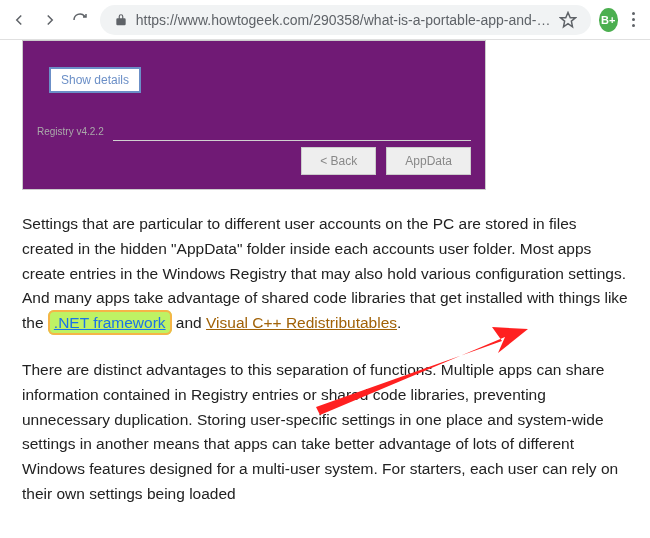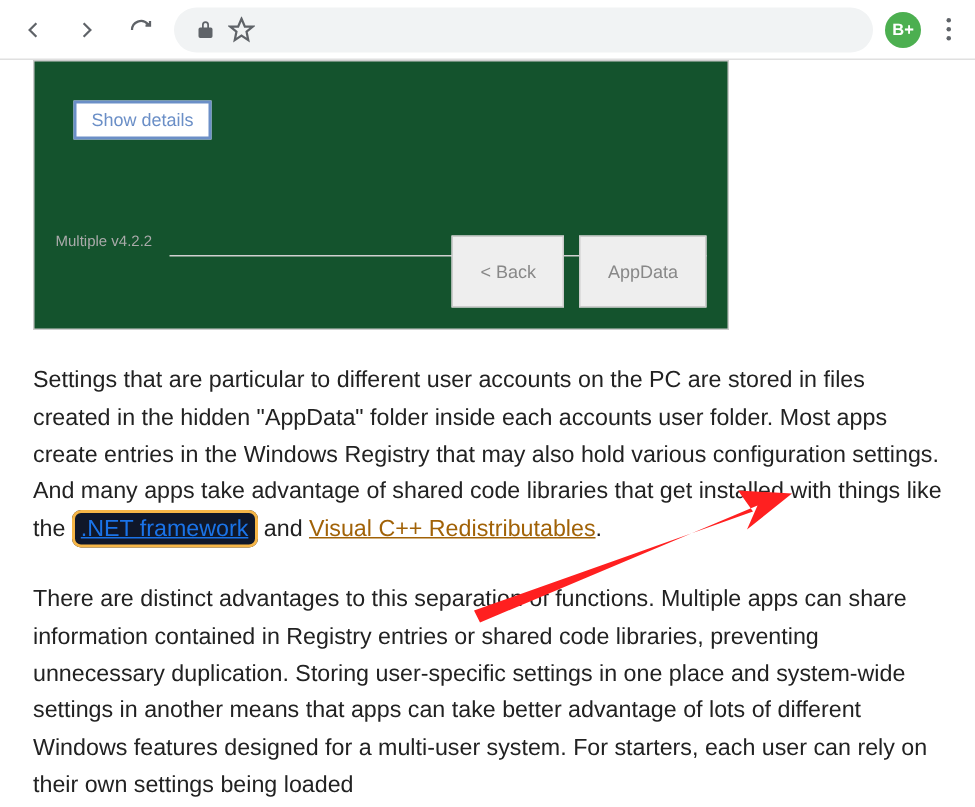--- a/index.html
+++ b/index.html
@@ -11,30 +11,30 @@
     .address-bar { flex: 1; height: 30px; background: #f1f3f4; border-radius: 15px; display: flex; align-items: center; padding: 0 14px; gap: 8px; font-size: 14px; color: #5f6368; }
     .lock-icon { width: 14px; height: 14px; }
     .url-text { white-space: nowrap; overflow: hidden; text-overflow: ellipsis; flex: 1; }
     .star-icon { width: 18px; height: 18px; color: #5f6368; }
     .ext-badge { width: 24px; height: 24px; border-radius: 50%; background: #4caf50; color: #fff; font-size: 11px; font-weight: bold; display: flex; align-items: center; justify-content: center; }
     .menu-dots { width: 20px; display: flex; flex-direction: column; align-items: center; gap: 3px; cursor: pointer; }
     .menu-dots span { width: 3px; height: 3px; background: #5f6368; border-radius: 50%; }
     
     .content { padding: 0 22px; }
     
-    .installer-img { margin-top: 0; margin-bottom: 22px; border: 1px solid #ccc; background: #14532d; height: 180px; width: 464px; position: relative; }
+    .installer-img { margin-top: 0; margin-bottom: 22px; border: 1px solid #ccc; background: #701a75; height: 150px; width: 464px; position: relative; }
     .show-details { position: absolute; top: 26px; left: 26px; border: 2px solid #6b8fc7; padding: 4px 10px; font-size: 12px; color: #6b8fc7; background: #fff; }
     .picpick-ver { position: absolute; bottom: 52px; left: 14px; font-size: 10px; color: #aaa; }
     .hr-line { position: absolute; bottom: 48px; left: 90px; right: 14px; height: 1px; background: #d0d0d0; }
     .installer-btns { position: absolute; bottom: 14px; right: 14px; display: flex; gap: 10px; }
-    .installer-btn { padding: 16px 18px; font-size: 12px; background: #eee; border: 1px solid #ccc; color: #888; }
+    .installer-btn { padding: 6px 18px; font-size: 12px; background: #eee; border: 1px solid #ccc; color: #888; }
     
     .para { font-size: 15.5px; line-height: 1.6; color: #222; margin-bottom: 22px; }
     .link { color: #a16207; text-decoration: underline; }
-    .highlighted { border: 2px solid #f5b547; border-radius: 6px; padding: 2px 4px; background: #0f172a; }
+    .highlighted { border: 2px solid #f5b547; border-radius: 6px; padding: 2px 4px; background: #bef264; }
     .highlighted .link { color: #1a73e8; }
     
     .arrow { position: absolute; top: 325px; left: 310px; pointer-events: none; }
   </style>
 </head>
 <body>
 
 <div class="browser-bar">
   <div class="nav-btn">
     <svg viewBox="0 0 24 24" fill="none" stroke="currentColor" stroke-width="2">
@@ -48,36 +48,37 @@
   </div>
   <div class="nav-btn">
     <svg viewBox="0 0 24 24" fill="none" stroke="currentColor" stroke-width="2">
         <path d="M4 12a8 8 0 0 1 14-5.3L20 8M20 4v4h-4"></path>
       </svg>
   </div>
   <div class="address-bar">
     <svg class="lock-icon" viewBox="0 0 24 24" fill="currentColor">
         <path d="M12 2a4 4 0 0 0-4 4v3H6a2 2 0 0 0-2 2v8a2 2 0 0 0 2 2h12a2 2 0 0 0 2-2v-8a2 2 0 0 0-2-2h-2V6a4 4 0 0 0-4-4zm-2 4a2 2 0 1 1 4 0v3h-4V6z"></path>
       </svg>
+    <span class="url-text">https://www.howtogeek.com/290358/what-is-a-portable-app-and-…</span>
     <svg class="star-icon" viewBox="0 0 24 24" fill="none" stroke="currentColor" stroke-width="2">
         <path d="M12 2l3 7h7l-5.5 4.5L18 21l-6-4-6 4 1.5-7.5L2 9h7z"></path>
       </svg>
   </div>
   <div class="ext-badge">B+</div>
   <div class="menu-dots">
       <span></span>
       <span></span>
       <span></span>
     </div>
 </div>
 
 <div class="content">
   <div class="installer-img">
     <div class="show-details">Show details</div>
-    <div class="picpick-ver">Multiple v4.2.2</div>
+    <div class="picpick-ver">Registry v4.2.2</div>
     <div class="hr-line"></div>
     <div class="installer-btns">
       <div class="installer-btn">&lt; Back</div>
       <div class="installer-btn">AppData</div>
     </div>
   </div>
 
   <p class="para">
     <span>Settings that are particular to different user accounts on the PC are stored in files created in the hidden "AppData" folder inside each accounts user folder. Most apps create entries in the Windows Registry that may also hold various configuration settings. And many apps take advantage of shared code libraries that get installed with things like the </span><span class="highlighted"><a class="link">.NET framework</a></span><span> and </span><a class="link">Visual C++ Redistributables</a><span>.</span>
   </p>

